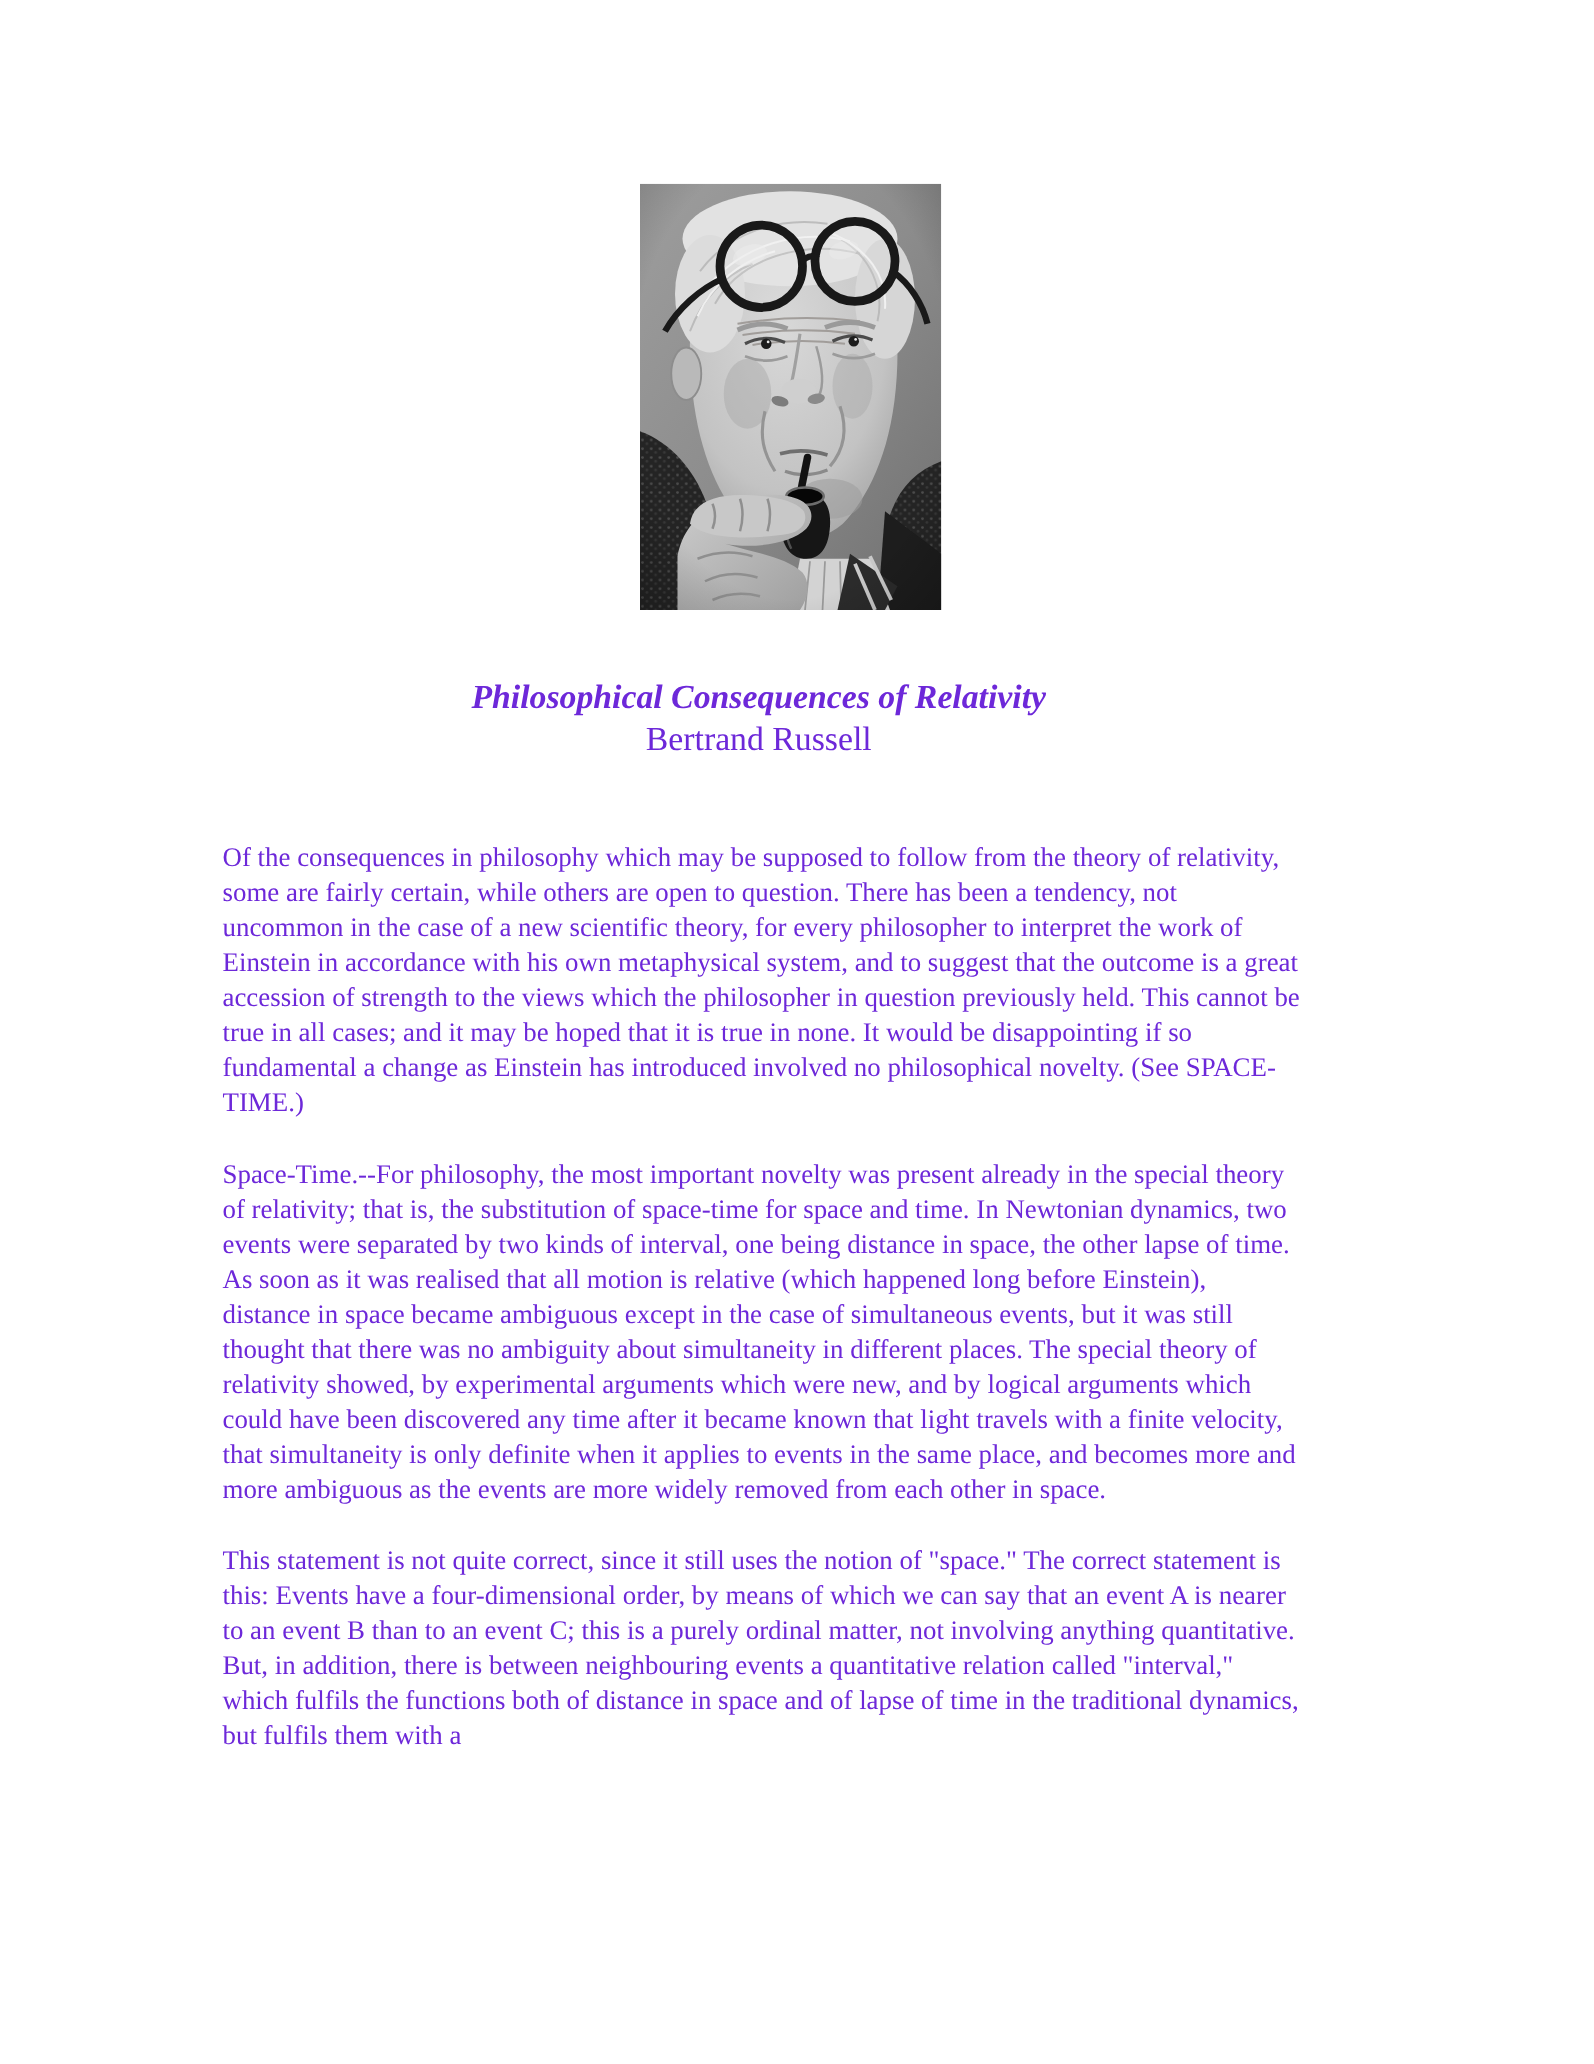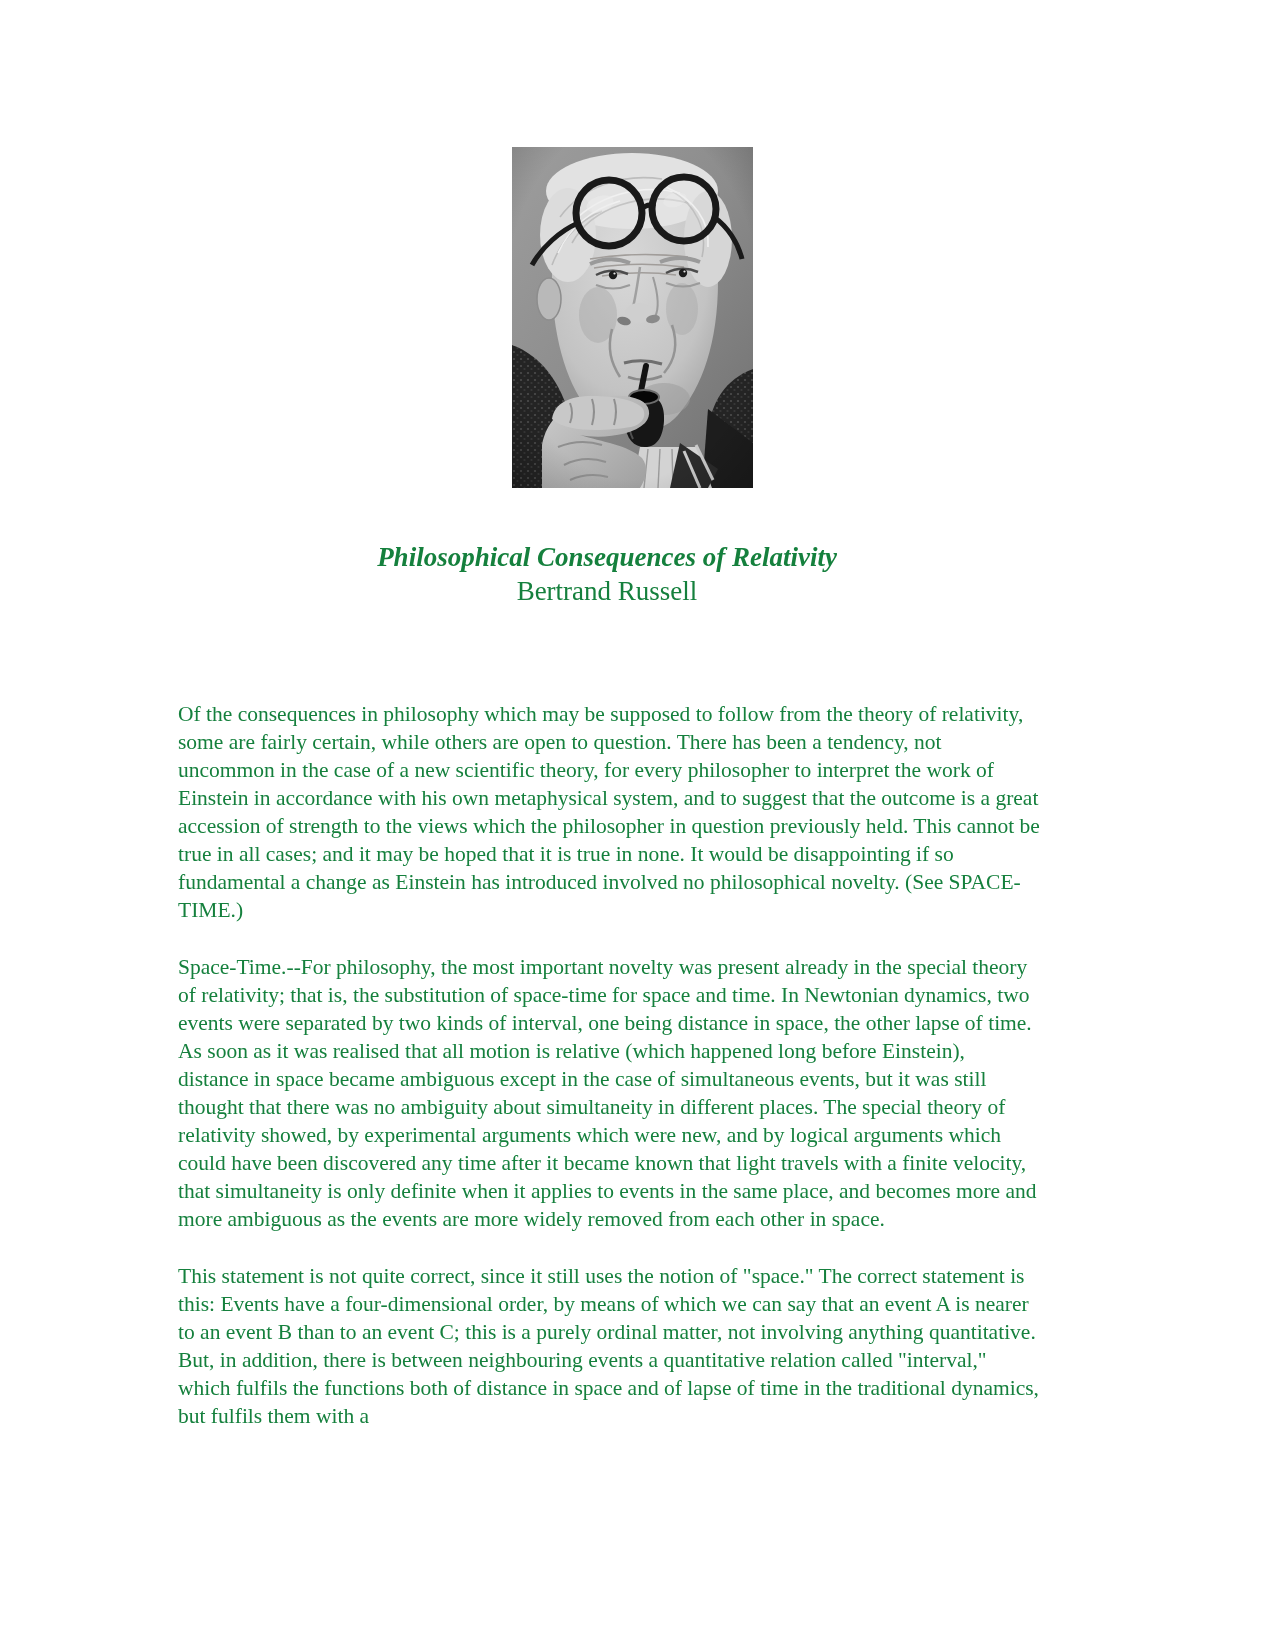--- a/index.html
+++ b/index.html
@@ -1,21 +1,21 @@
 <!DOCTYPE html>
 <html><head>
 <meta charset="utf-8">
 <style>
   html, body { margin:0; padding:0; background:#ffffff; }
   .page {
     position:relative;
     width:1275px;
     height:1651px;
     background:#ffffff;
-    color:#15803d;
+    color:#6d28d9;
     font-family:"Liberation Serif", serif;
     overflow:hidden;
   }
   .photo {
     position:absolute;
     left:512px;
     top:147px;
     width:241px;
     height:341px;
     margin:0;
@@ -37,21 +37,21 @@
   }
   .doc-author {
     margin:0;
     font-size:27px;
     line-height:34px;
     font-weight:normal;
   }
   .doc-body {
     position:absolute;
     left:178px;
-    top:700px;
+    top:672px;
     width:862px;
   }
   .doc-body p {
     margin:0 0 29px 0;
     font-size:21.5px;
     line-height:28px;
     text-align:left;
   }
 </style>
 </head>

